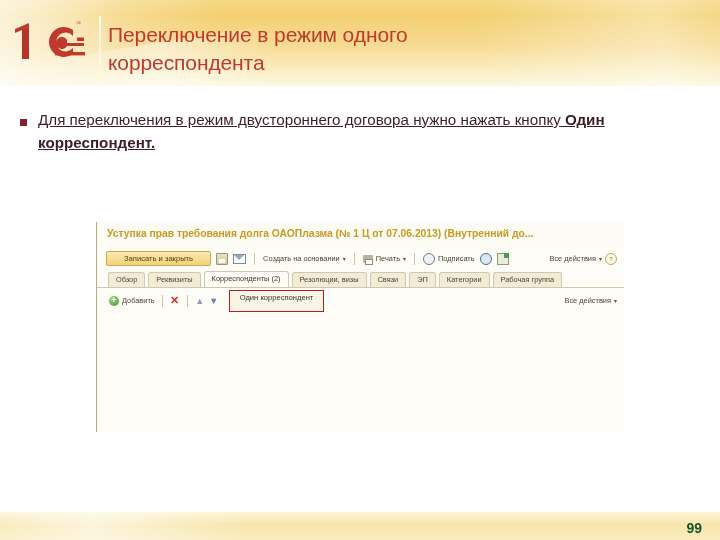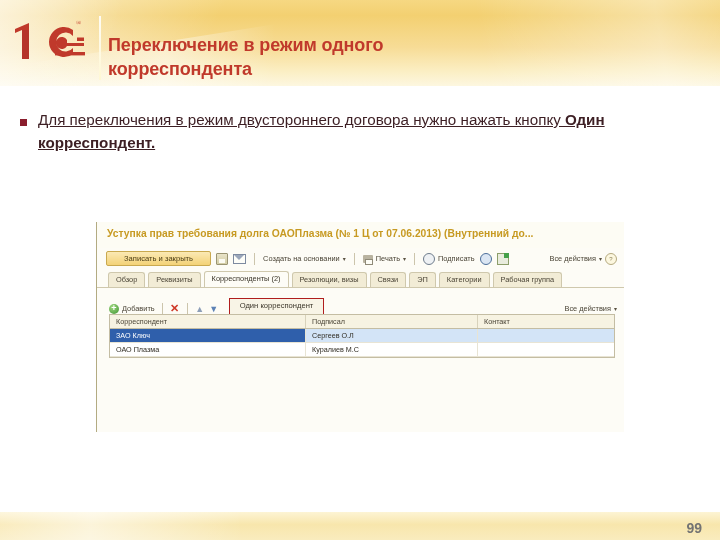--- a/index.html
+++ b/index.html
@@ -70,25 +70,24 @@
     left: 99px; top: 16px;
     width: 2px; height: 64px;
     background: linear-gradient(180deg, rgba(255,255,255,0.9), rgba(255,248,210,0.9));
   }
 
   #slide-title {
     position: absolute;
     left: 108px; top: 21px;
     width: 400px;
     color: #c0392b;
-    font-size: 18px;
-    font-weight: bold;
+    font-size: 21px;
+    font-weight: normal;
     line-height: 1.33;
     letter-spacing: -0.1px;
-    margin-top: 13px;
   }
 
   
   #bullet-row {
     position: absolute;
     left: 18px; top: 108px;
     width: 690px;
   }
   #bullet-marker {
     position: absolute;
@@ -323,21 +322,21 @@
     background: #fdfcf6;
     color: #3a3428;
     padding-bottom: 3px;
     position: relative;
     z-index: 2;
   }
 
   
   #command-bar {
     position: absolute;
-    left: 0; top: 76px;
+    left: 0; top: 68px;
     width: 528px; height: 21px;
     display: flex;
     align-items: center;
     padding-left: 12px;
     box-sizing: border-box;
     gap: 4px;
   }
   #btn-one-correspondent {
     border: 1.6px solid #b01e1e;
     background: #f8f4e6;
@@ -412,21 +411,21 @@
   #footer-band .f-sheen {
     position: absolute;
     left: -60px; top: -14px;
     width: 300px; height: 80px;
     background: linear-gradient(100deg, rgba(255,255,255,0.0), rgba(255,255,255,0.55) 50%, rgba(255,255,255,0.0));
     transform: rotate(-7deg);
   }
   #page-number {
     position: absolute;
     right: 18px; bottom: 4px;
-    color: #737373;
+    color: #14532d;
     font-size: 14px;
     font-weight: bold;
   }
 </style>
 </head>
 <body>
 
 <div id="header-band">
   <div class="sheen-a"></div>
   <div class="sheen-b"></div>
@@ -510,35 +509,18 @@
     <div class="tb-sep"></div>
     <span class="ic ic-up">▲</span>
     <span class="ic ic-dn">▼</span>
     <div id="btn-one-correspondent">Один корреспондент</div>
     <div class="tb-right">
       <span>Все действия</span>
       <span class="tb-caret">▾</span>
     </div>
   </div>
 
-  <div id="data-table">
-    <div class="thead">
-      <div class="th col-0">Корреспондент</div>
-      <div class="th col-1">Подписал</div>
-      <div class="th col-2">Контакт</div>
-    </div>
-    <div class="trow selected">
-      <div class="td cell-0 col-0">ЗАО Ключ</div>
-      <div class="td cell-1 col-1">Сергеев О.Л</div>
-      <div class="td cell-2 col-2"></div>
-    </div>
-    <div class="trow">
-      <div class="td cell-0 col-0">ОАО Плазма</div>
-      <div class="td cell-1 col-1">Куралиев М.С</div>
-      <div class="td cell-2 col-2"></div>
-    </div>
-  </div>
 </div>
 
 <div id="footer-band">
   <div class="f-sheen"></div>
 </div>
 <div id="page-number">99</div>
 
 </body></html>

